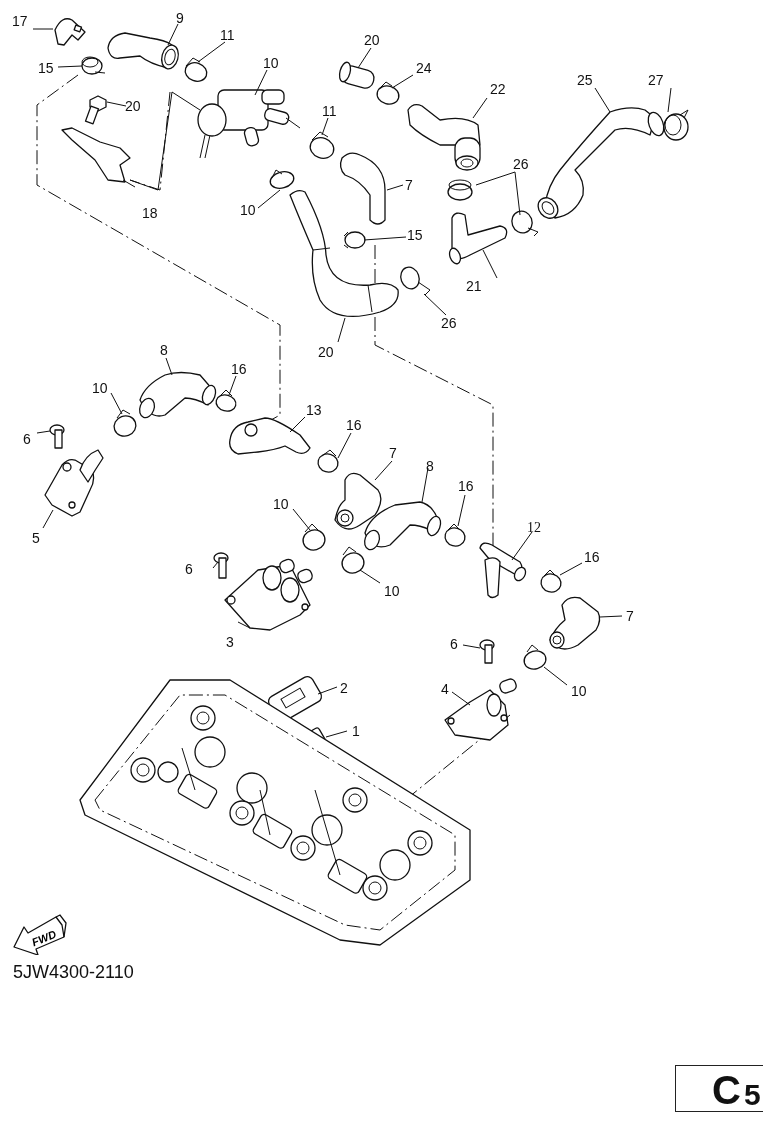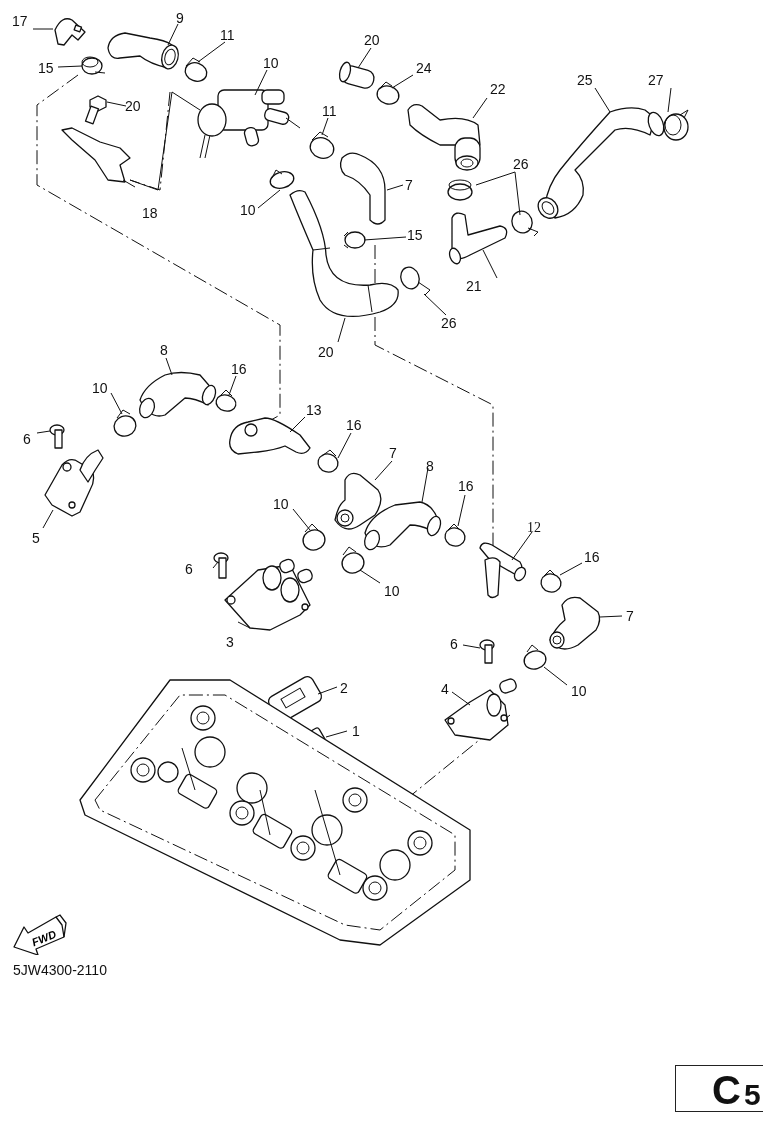--- a/index.html
+++ b/index.html
@@ -4,21 +4,21 @@
 <style>
   html, body { margin: 0; padding: 0; background: #ffffff; }
   body { width: 763px; height: 1126px; position: relative; overflow: hidden;
          font-family: "Liberation Sans", sans-serif; color: #111; }
   #diagram { position: absolute; left: 0; top: 0; width: 763px; height: 1126px; }
   .part { fill: #fff; stroke: #111; stroke-width: 1.3; stroke-linejoin: round; stroke-linecap: round; }
   .thin { fill: none; stroke: #111; stroke-width: 1; }
   .dash { fill: none; stroke: #111; stroke-width: 1; stroke-dasharray: 14 4 2 4; }
   .leader { fill: none; stroke: #111; stroke-width: 1; }
   .callout { position: absolute; font-size: 14px; line-height: 14px; color: #111; white-space: nowrap; }
-  .doc-code { position: absolute; left: 13px; top: 962px; font-size: 14px; color: #111; }
+  .doc-code { position: absolute; left: 13px; top: 962px; font-size: 18px; color: #111; }
   .page-box { position: absolute; left: 675px; top: 1065px; width: 100px; height: 47px;
               border: 1px solid #222; box-sizing: border-box; background: #fff; overflow: hidden; }
   .page-box span.big { position: absolute; left: 36px; top: 2px; font-size: 40px; font-weight: bold; line-height: 44px; }
   .page-box span.small { position: absolute; left: 68px; top: 12px; font-size: 30px; font-weight: bold; line-height: 34px; }
   .fwd { position: absolute; left: 10px; top: 905px; width: 60px; height: 50px; }
 </style>
 </head>
 <body>
 
 <svg id="diagram" viewBox="0 0 763 1126" xmlns="http://www.w3.org/2000/svg">

